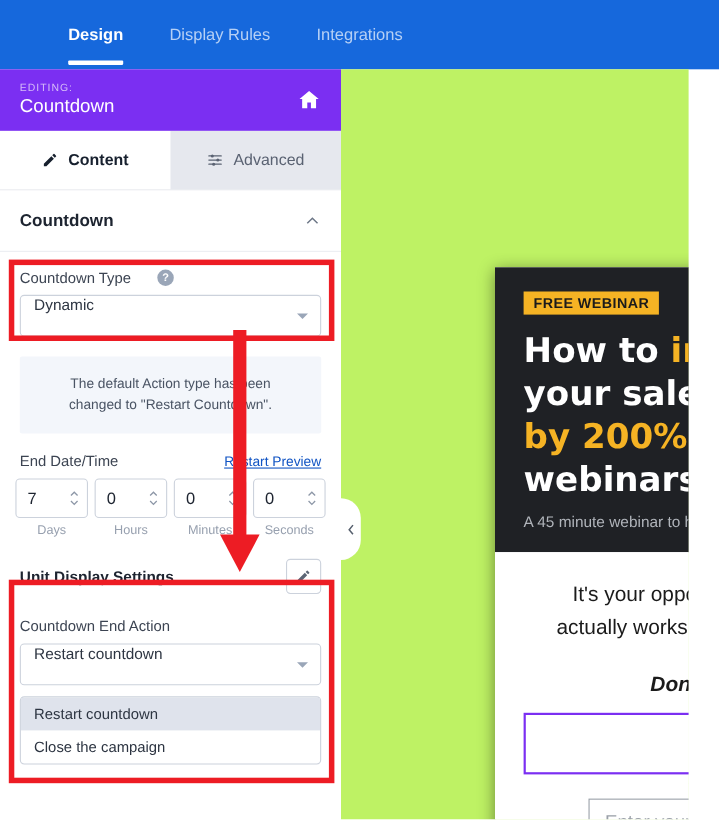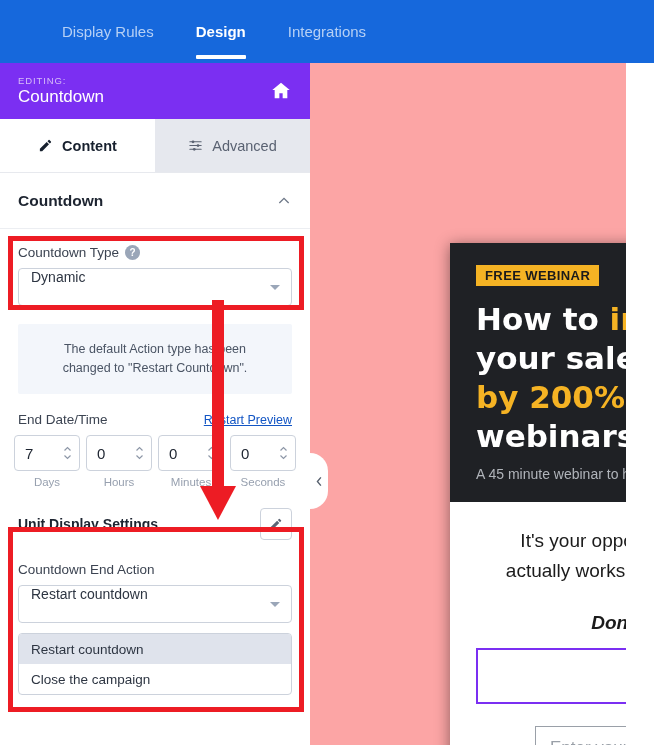--- a/index.html
+++ b/index.html
@@ -93,21 +93,21 @@
     height: 56px; display: flex; align-items: center;
     justify-content: space-between; padding: 0 18px;
     border-bottom: 1px solid #eceef2; cursor: pointer;
   }
   .section-head .title { font-size: 15.5px; font-weight: bold; color: #1d2430; }
   .chev { width: 16px; height: 16px; stroke: #6d7787; fill: none; stroke-width: 2; }
 
   .field { padding: 0 18px; }
   .field-label {
     font-size: 13.5px; color: #3c4452; display: flex; align-items: center;
-    gap: 6px; margin-bottom: 8px;
+    gap: 24px; margin-bottom: 8px;
   }
   .help-icon {
     width: 15px; height: 15px; border-radius: 50%; background: #9aa6b8;
     color: #ffffff; font-size: 10px; font-weight: bold;
     display: inline-flex; align-items: center; justify-content: center;
     cursor: pointer;
   }
   .select {
     position: relative; height: 38px; border: 1px solid #ccd2dc;
     border-radius: 4px; background: #ffffff; display: flex;
@@ -169,21 +169,21 @@
   }
   .option.selected { background: #dfe3ec; }
 
   
   .red-box { position: absolute; border: 5px solid #ed1c24; pointer-events: none; }
   .red-arrow { position: absolute; pointer-events: none; }
 
   
   .canvas {
     position: absolute; left: 310px; top: 63px; width: 316px; height: 682px;
-    background: #fca5a5; overflow: hidden;
+    background: #bef264; overflow: hidden;
   }
   .collapse-handle {
     position: absolute; left: 0; top: 390px; width: 18px; height: 56px;
     background: #ffffff; border-radius: 0 28px 28px 0;
     display: flex; align-items: center; justify-content: center; cursor: pointer;
     z-index: 6;
   }
   .collapse-handle svg { width: 9px; height: 11px; stroke: #57606e; fill: none; stroke-width: 2; }
 
   .campaign {
@@ -219,22 +219,22 @@
     line-height: 42px; text-align: left; padding-left: 14px;
   }
 </style>
 </head>
 <body>
 
 <div id="app">
 
   <div class="topbar">
     <div class="nav-items">
+      <div class="nav-item active">Design</div>
       <div class="nav-item">Display Rules</div>
-      <div class="nav-item active">Design</div>
       <div class="nav-item">Integrations</div>
     </div>
   </div>
 
   <div class="editing-bar">
     <div>
       <div class="editing-label">EDITING:</div>
       <div class="editing-title">Countdown</div>
     </div>
     <svg class="home-icon" viewBox="0 0 24 24">

